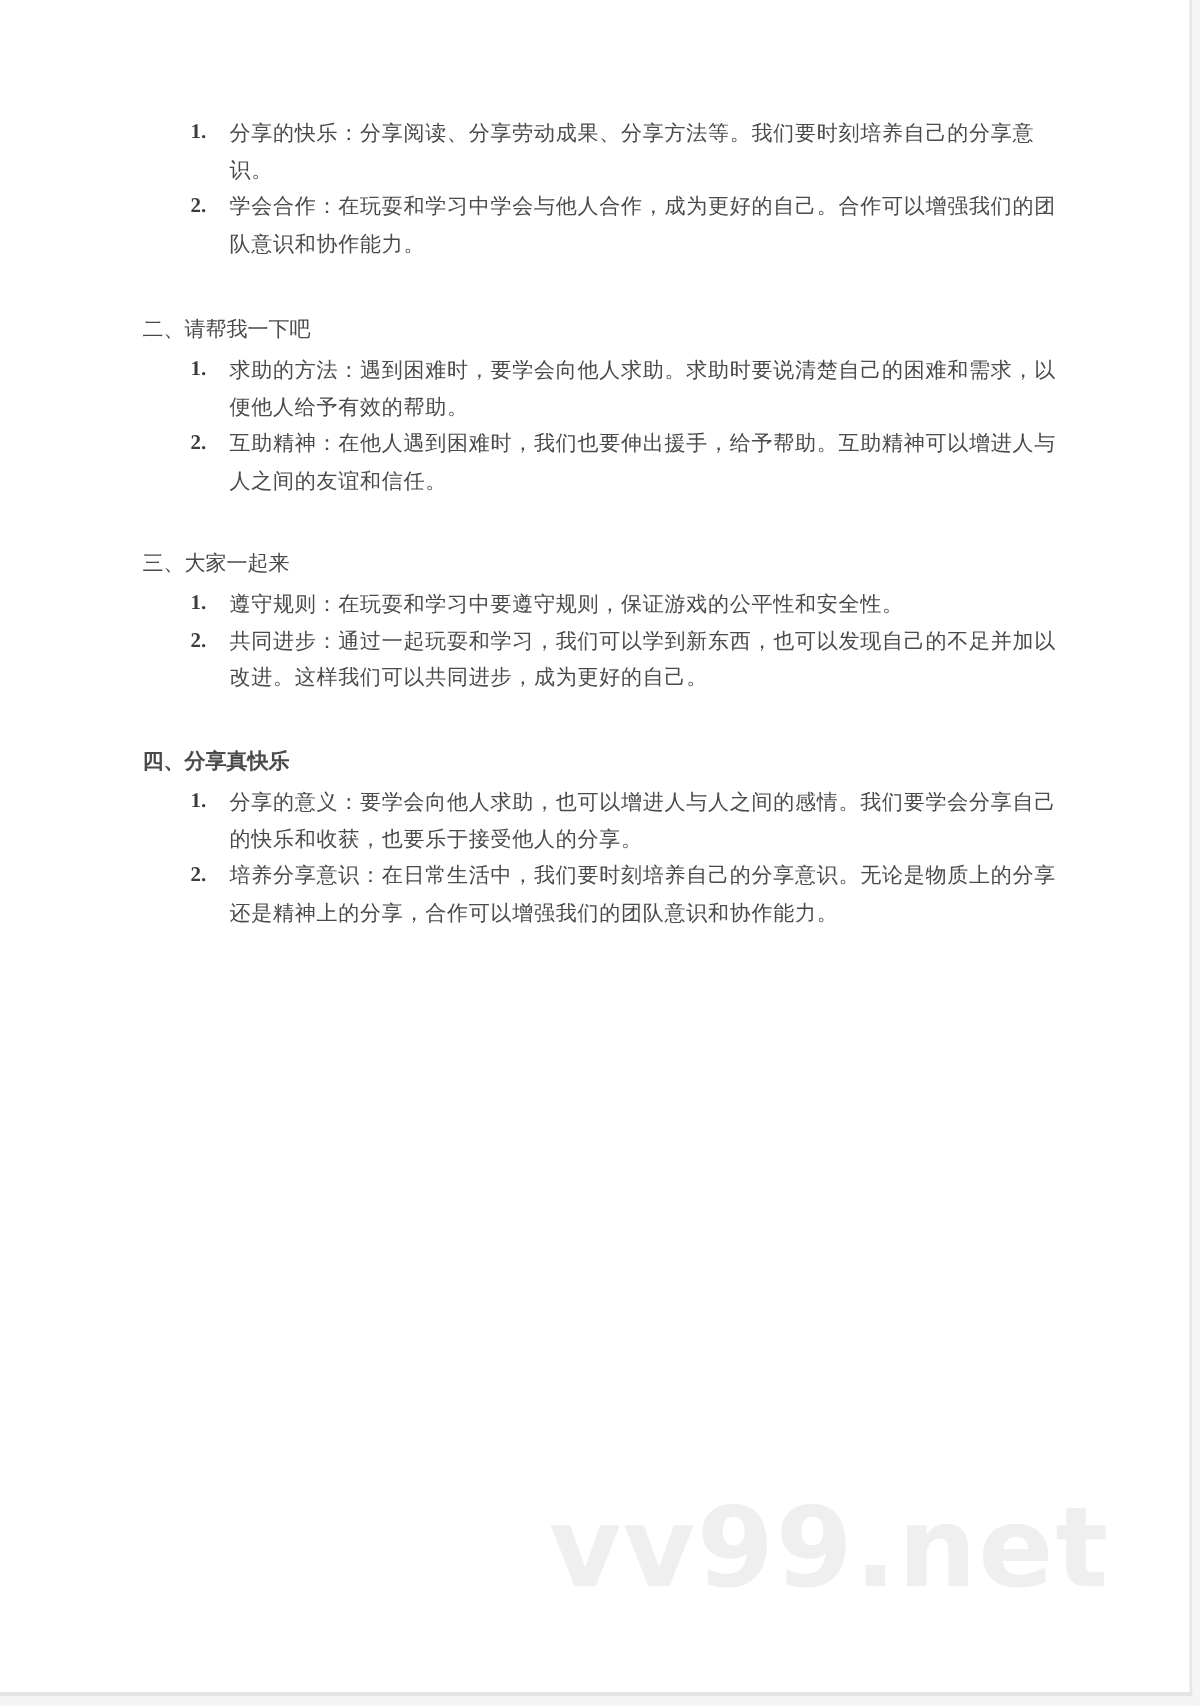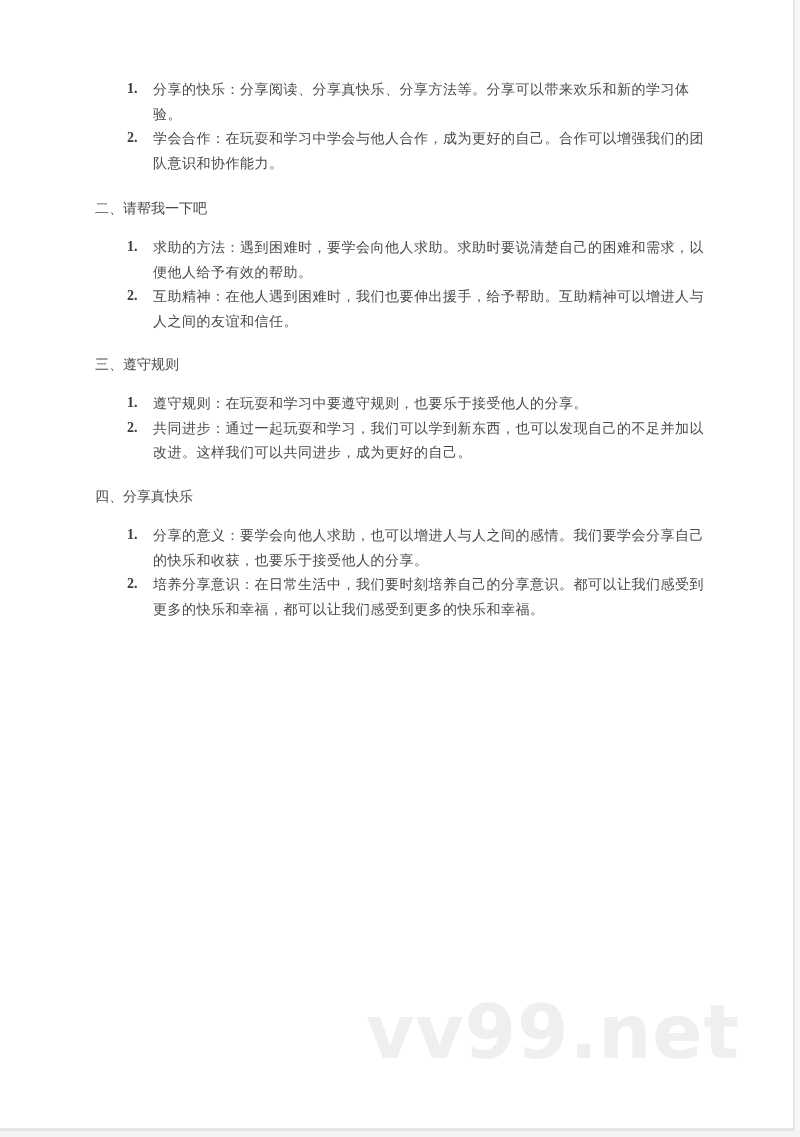--- a/index.html
+++ b/index.html
@@ -48,20 +48,21 @@
       top: 0;
       width: 795px;
     }
     .heading {
       position: absolute;
       left: 95px;
       font-size: 14px;
       line-height: 20px;
       white-space: nowrap;
       color: #4a4a4a;
+      margin-top: 12px;
     }
     .list {
       position: absolute;
       left: 127px;
       width: 590px;
       margin: 0;
       padding: 0;
       list-style: none;
     }
     .item {
@@ -101,61 +102,61 @@
   </style>
 </head>
 <body>
 
 <div class="page">
   <div class="content">
 
     <ol class="list" style="top:77px;">
       <li class="item">
         <span class="num">1.</span>
-        <span class="text">分享的快乐：分享阅读、分享真快乐、分享方法等。分享可以带来欢乐和新的学习体验。</span>
+        <span class="text">分享的快乐：分享阅读、分享劳动成果、分享方法等。我们要时刻培养自己的分享意识。</span>
       </li>
       <li class="item">
         <span class="num">2.</span>
         <span class="text">学会合作：在玩耍和学习中学会与他人合作，成为更好的自己。合作可以增强我们的团队意识和协作能力。</span>
       </li>
     </ol>
 
     <div class="heading" style="top:198px;">二、请帮我一下吧</div>
     <ol class="list" style="top:235px;">
       <li class="item">
         <span class="num">1.</span>
         <span class="text">求助的方法：遇到困难时，要学会向他人求助。求助时要说清楚自己的困难和需求，以便他人给予有效的帮助。</span>
       </li>
       <li class="item">
         <span class="num">2.</span>
         <span class="text">互助精神：在他人遇到困难时，我们也要伸出援手，给予帮助。互助精神可以增进人与人之间的友谊和信任。</span>
       </li>
     </ol>
 
-    <div class="heading" style="top:354px;">三、遵守规则</div>
+    <div class="heading" style="top:354px;">三、大家一起来</div>
     <ol class="list" style="top:391px;">
       <li class="item">
         <span class="num">1.</span>
-        <span class="text">遵守规则：在玩耍和学习中要遵守规则，也要乐于接受他人的分享。</span>
+        <span class="text">遵守规则：在玩耍和学习中要遵守规则，保证游戏的公平性和安全性。</span>
       </li>
       <li class="item">
         <span class="num">2.</span>
         <span class="text">共同进步：通过一起玩耍和学习，我们可以学到新东西，也可以发现自己的不足并加以改进。这样我们可以共同进步，成为更好的自己。</span>
       </li>
     </ol>
 
-    <div class="heading" style="top:486px;">四、分享真快乐</div>
+    <div class="heading" style="top:486px;font-weight:bold;">四、分享真快乐</div>
     <ol class="list" style="top:523px;">
       <li class="item">
         <span class="num">1.</span>
         <span class="text">分享的意义：要学会向他人求助，也可以增进人与人之间的感情。我们要学会分享自己的快乐和收获，也要乐于接受他人的分享。</span>
       </li>
       <li class="item">
         <span class="num">2.</span>
-        <span class="text">培养分享意识：在日常生活中，我们要时刻培养自己的分享意识。都可以让我们感受到更多的快乐和幸福，都可以让我们感受到更多的快乐和幸福。</span>
+        <span class="text">培养分享意识：在日常生活中，我们要时刻培养自己的分享意识。无论是物质上的分享还是精神上的分享，合作可以增强我们的团队意识和协作能力。</span>
       </li>
     </ol>
   </div>
 
   <div class="watermark">vv99.net</div>
 </div>
 
 <div class="right-strip"></div>
 <div class="bottom-strip"></div>
 

